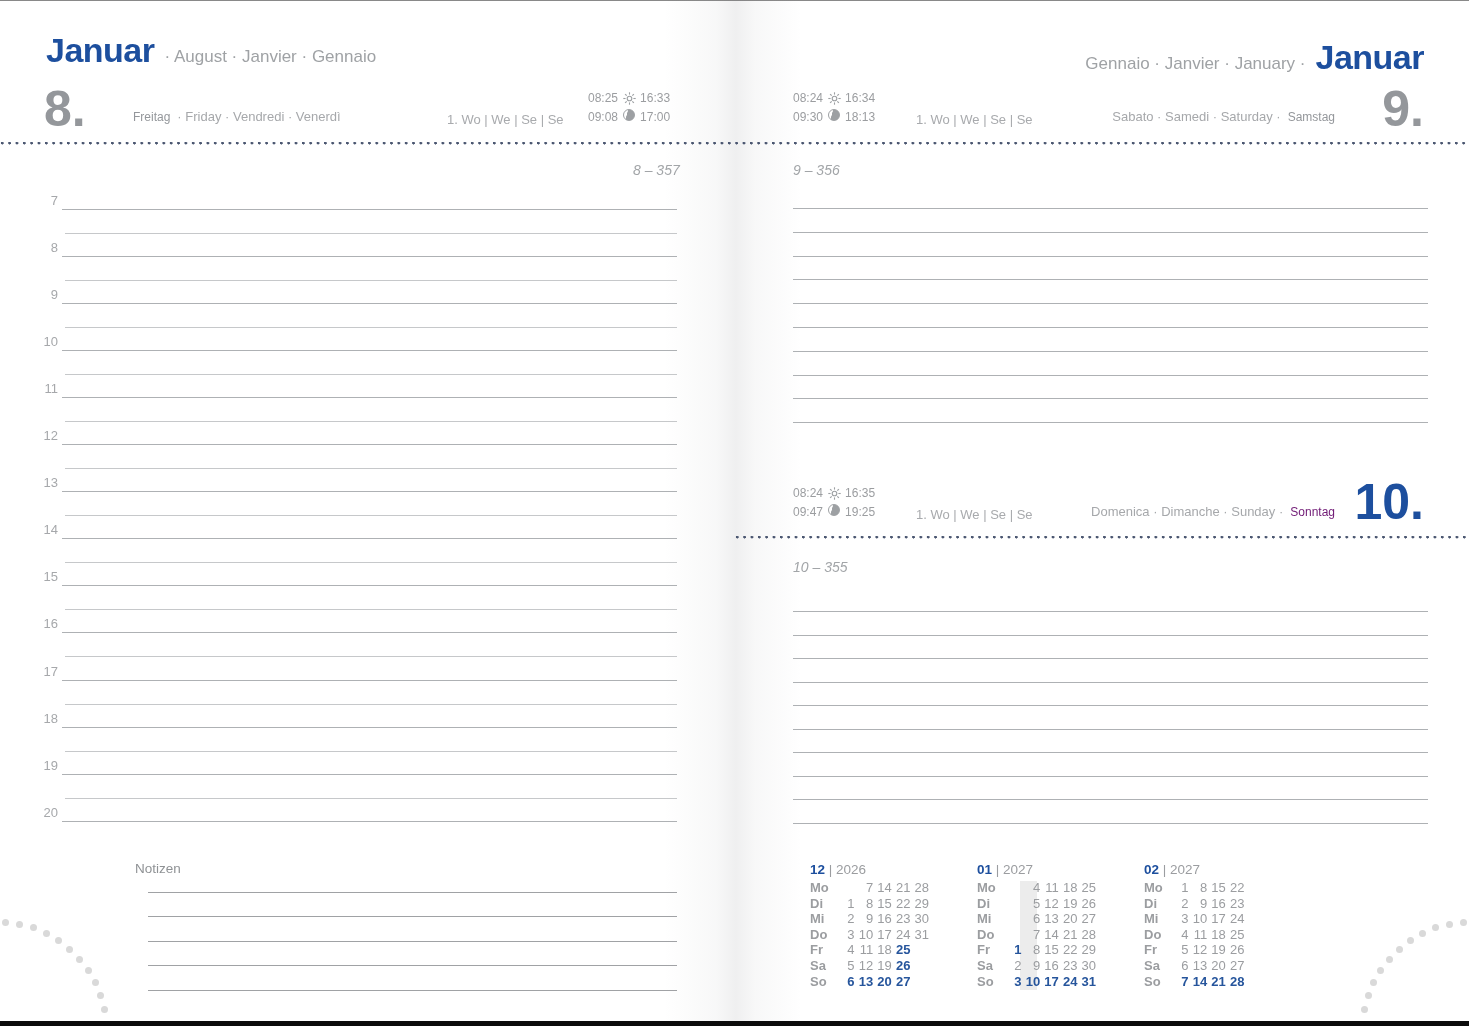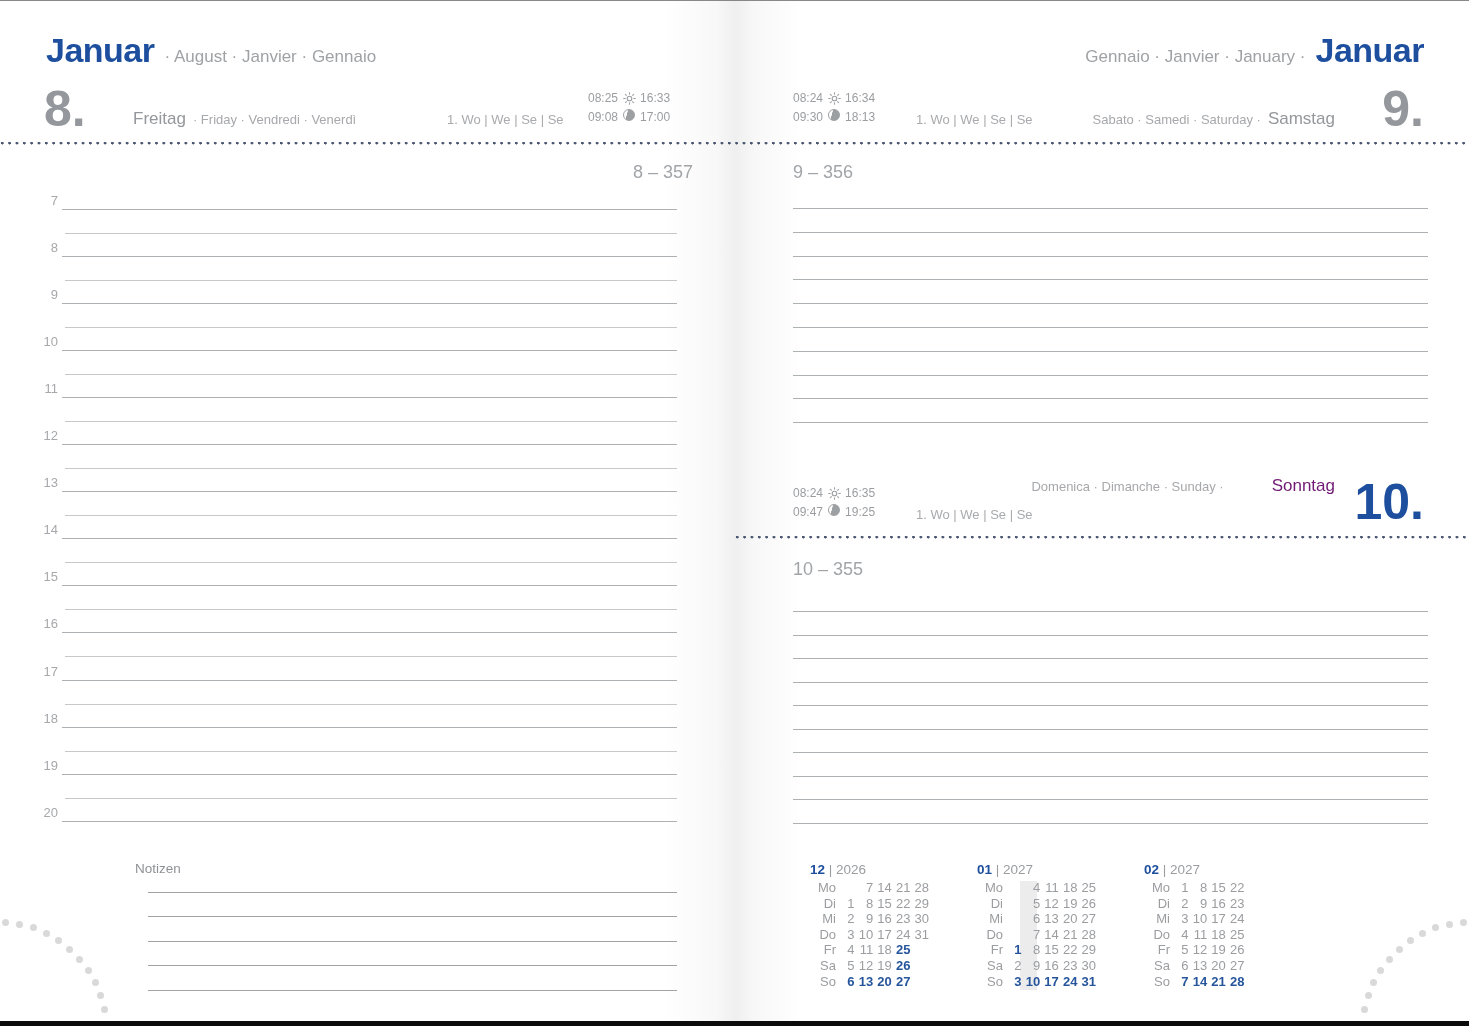--- a/index.html
+++ b/index.html
@@ -12,27 +12,27 @@
     background:linear-gradient(to right,rgba(110,112,118,0) 0%,rgba(110,112,118,.05) 38%,rgba(110,112,118,.11) 52%,rgba(110,112,118,.05) 66%,rgba(110,112,118,0) 100%);}
   
   .month-row{display:flex;align-items:baseline;white-space:nowrap;}
   .month-de{font-size:34px;font-weight:bold;color:#1d4f9e;letter-spacing:-.5px;}
   .month-others{font-size:17px;color:#9fa2a5;}
   .month-row.left .month-others{margin-left:10px;}
   .month-row.right .month-de{margin-left:10px;}
   .daynum{font-size:50px;font-weight:bold;color:#94979b;line-height:1;}
   .daynum.blue{color:#1d4f9e;}
   .dayname-row{display:flex;align-items:baseline;white-space:nowrap;}
-  .dayname-de{font-size:17px;color:#94979b;}
+  .dayname-de{font-size:12px;color:#94979b;}
   .dayname-de.blue{color:#701a75;}
   .dayname-others{font-size:13px;color:#a6a8ab;}
   .dayname-row.l .dayname-others{margin-left:7px;}
   .dayname-row.r .dayname-de{margin-left:7px;text-align:right;}
   .weekinfo{font-size:13px;color:#a8aaad;white-space:nowrap;}
-  .counter{font-size:18px;color:#a2a5a8;white-space:nowrap;}
+  .counter{font-size:14px;color:#a2a5a8;white-space:nowrap;font-style:italic;}
   .times{display:grid;grid-template-columns:auto 16px auto;column-gap:3px;row-gap:4px;
          align-items:center;justify-items:center;font-size:12px;color:#9b9da0;line-height:14px;}
   .moon-icon{display:inline-block;width:10px;height:10px;border-radius:50%;
          border:1px solid #9da0a3;background:linear-gradient(105deg,#ffffff 30%,#9da0a3 34%);}
   
   .dotted{position:absolute;height:5px;
     background-image:radial-gradient(circle at 2.2px 2.2px,#4a5670 1.15px,transparent 1.55px);
     background-size:7.35px 5px;background-repeat:repeat-x;}
   
   .rline{position:absolute;height:1px;}
@@ -44,21 +44,21 @@
   .notes-label{font-size:13.5px;color:#8f9295;}
   
   #calendars{position:absolute;left:810px;top:860px;display:flex;gap:48px;}
   .cal{position:relative;width:119px;}
   .cal-head{height:20px;line-height:20px;font-size:13.5px;white-space:nowrap;position:relative;z-index:1;}
   .cal-month{font-weight:bold;color:#1d4f9e;}
   .cal-year{color:#9b9da0;}
   .cal-row{display:grid;grid-template-columns:26px repeat(5,18.6px);height:15.6px;
            line-height:15.6px;font-size:13px;color:#9b9da0;position:relative;z-index:1;}
   .cal-row span{text-align:right;}
-  .cal-row .lbl{text-align:right;}
+  .cal-row .lbl{text-align:left;font-weight:bold;}
   .cal-row .bold{font-weight:bold;color:#26559c;}
   .cal-hl{position:absolute;background:#ececec;z-index:0;}
   .corner-dot{position:absolute;width:7px;height:7px;border-radius:50%;background:#d9d9d9;}
   svg.sun{display:block;}
 </style>
 </head>
 <body>
 
 <div class="page">
   <div class="edge-top"></div>
@@ -90,21 +90,21 @@
             <line x1="9.3" y1="3.7" x2="10.9" y2="2.1"></line>
           </g>
         </svg>
       </span>
     <span>16:33</span>
     <span>09:08</span>
     <span><span class="moon-icon"></span></span>
     <span>17:00</span>
   </div>
 
-  <div class="abs month-row right" style="right:45px;top:31px;text-align:center;">
+  <div class="abs month-row right" style="right:45px;top:38px;text-align:center;">
     <span class="month-others">Gennaio · Janvier · January ·</span>
     <span class="month-de">Januar</span>
   </div>
   <div class="abs daynum" style="right:45px;top:84px;">9.</div>
   <div class="abs dayname-row r" style="right:134px;top:109px;">
     <span class="dayname-others">Sabato · Samedi · Saturday ·</span>
     <span class="dayname-de">Samstag</span>
   </div>
   <div class="abs weekinfo" style="left:916px;top:112px;">1. Wo | We | Se | Se</div>
   <div class="abs times" style="left:793px;top:91px;">
@@ -207,21 +207,21 @@
             <line x1="9.3" y1="3.7" x2="10.9" y2="2.1"></line>
           </g>
         </svg>
       </span>
     <span>16:35</span>
     <span>09:47</span>
     <span><span class="moon-icon"></span></span>
     <span>19:25</span>
   </div>
   <div class="abs weekinfo" style="left:916px;top:507px;">1. Wo | We | Se | Se</div>
-  <div class="abs dayname-row r" style="right:134px;top:476px;gap:41px;">
+  <div class="abs dayname-row r" style="right:134px;top:504px;">
     <span class="dayname-others">Domenica · Dimanche · Sunday ·</span>
     <span class="dayname-de blue">Sonntag</span>
   </div>
   <div class="abs daynum blue" style="right:45px;top:477px;">10.</div>
   <div class="dotted" style="left:735px;right:0;top:535px;"></div>
   <div class="abs counter" style="left:793px;top:559px;">10 – 355</div>
   <div class="abs" style="left:0;top:0;" id="sun-lines">
       <div class="rline hour" style="left: 793px; top: 611px; width: 635px;"></div>
       <div class="rline hour" style="left: 793px; top: 635px; width: 635px;"></div>
       <div class="rline hour" style="left: 793px; top: 658px; width: 635px;"></div>

